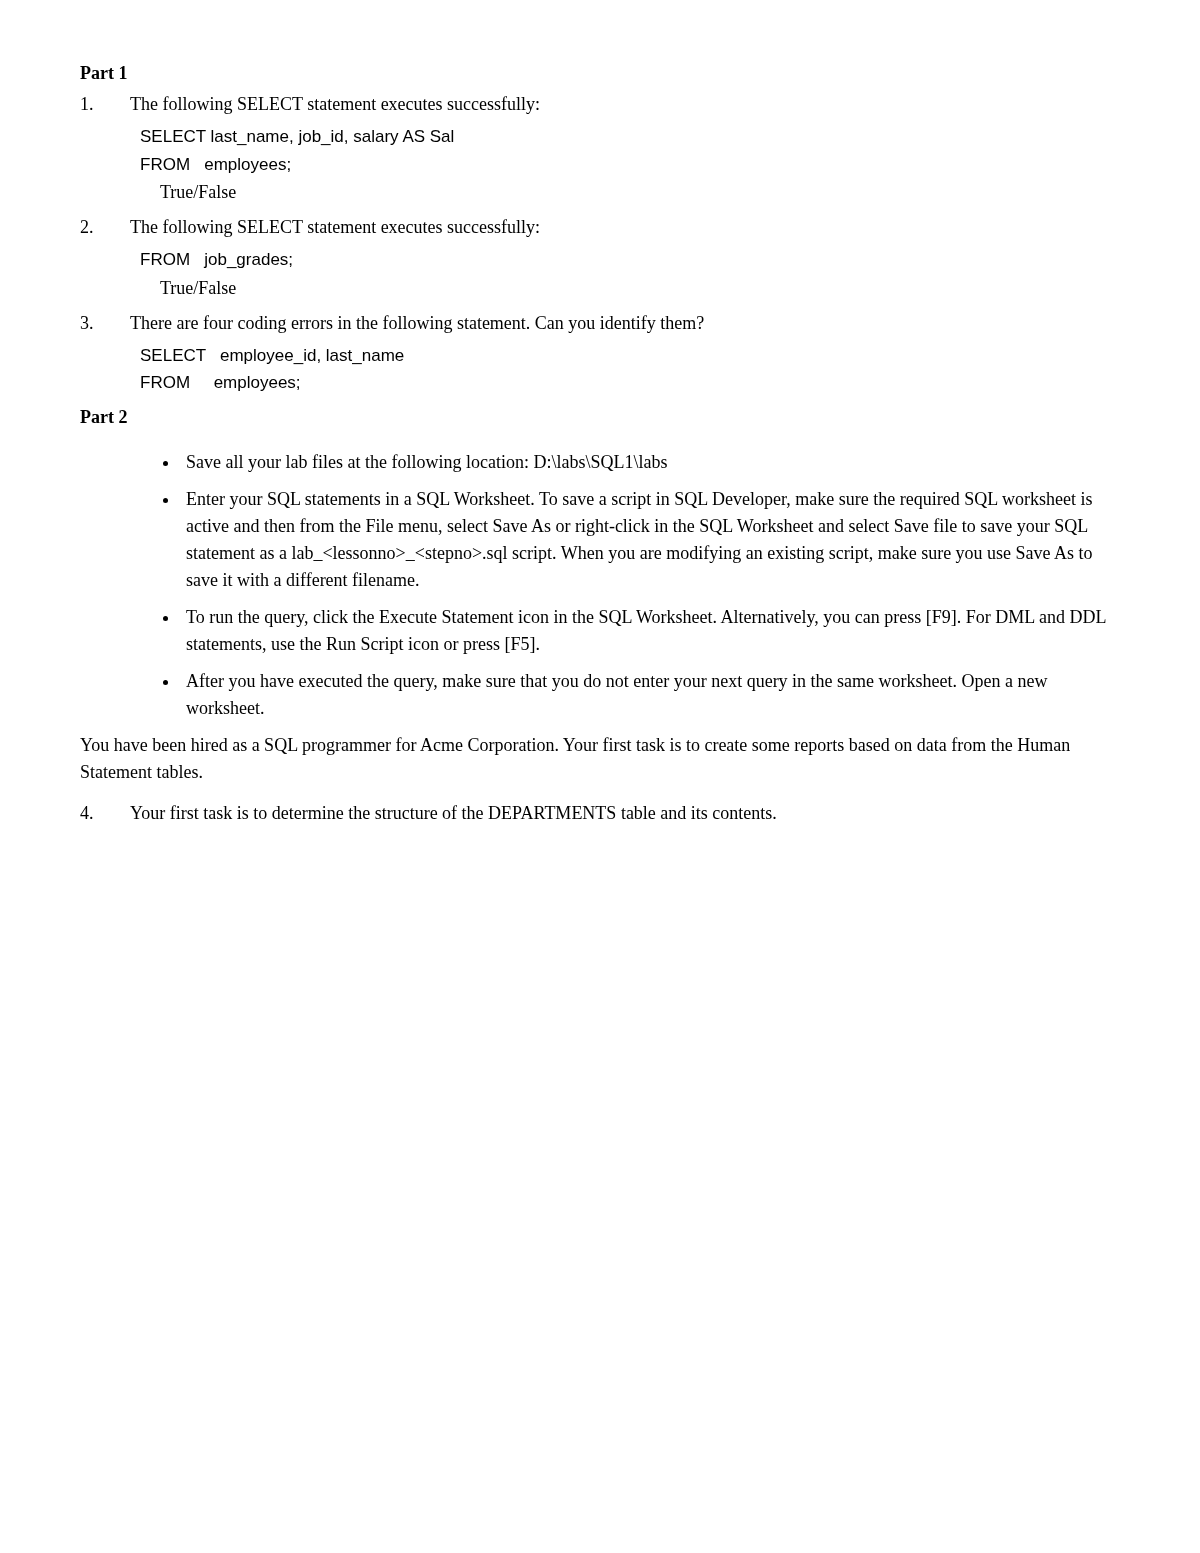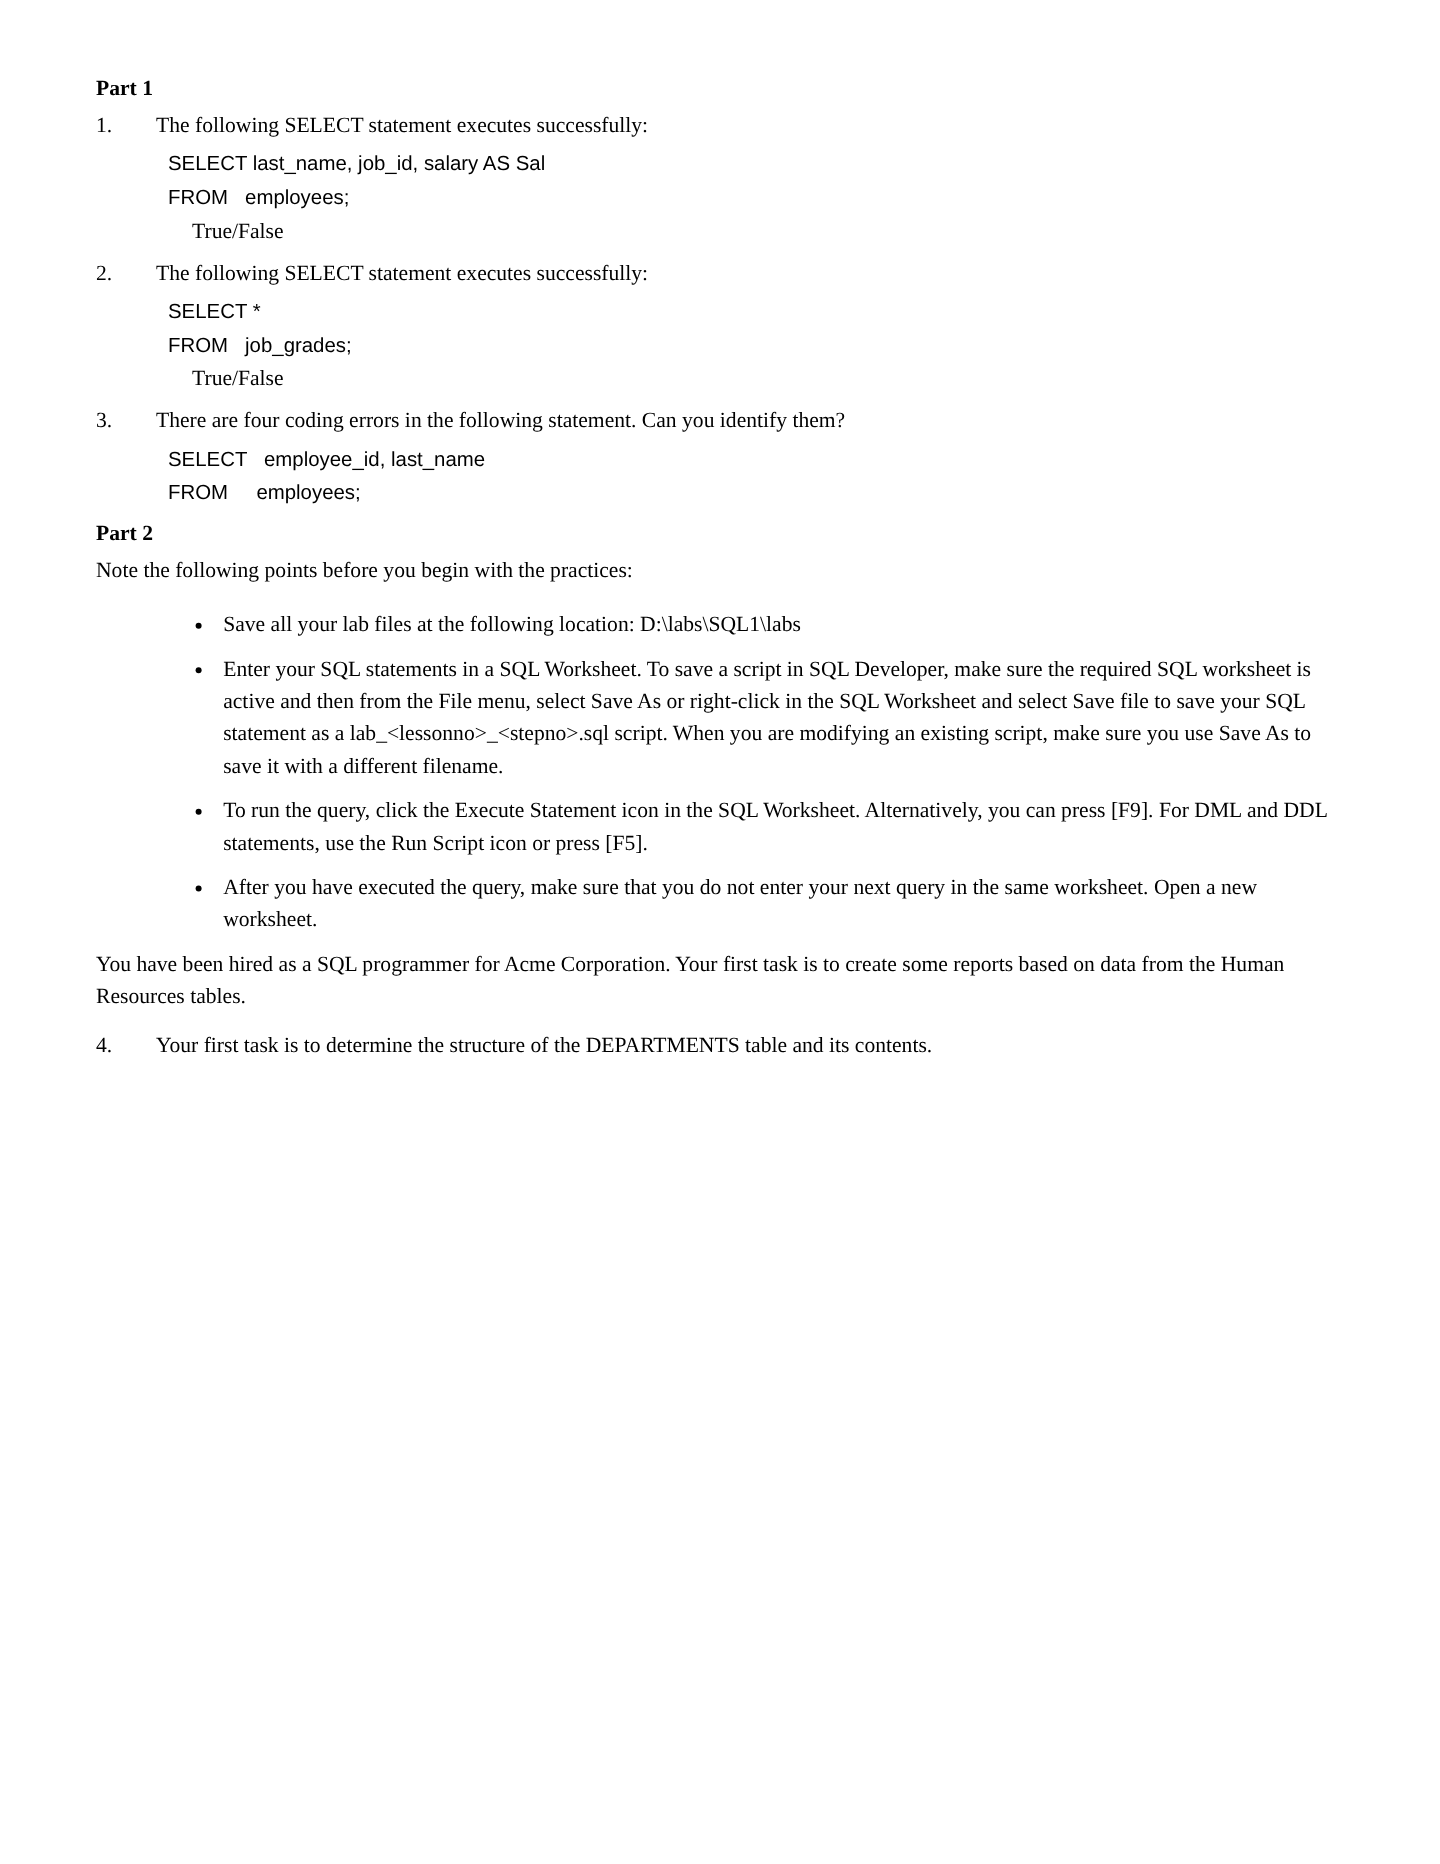--- a/index.html
+++ b/index.html
@@ -96,55 +96,53 @@
     <div class="code-block">SELECT last_name, job_id, salary AS Sal</div>
     <div class="code-block">FROM   employees;</div>
     <div class="true-false">True/False</div>
   </div>
 
   <div class="numbered-item-block">
     <div class="numbered-item">
       <span class="num">2.</span>
       <span class="item-content">The following SELECT statement executes successfully:</span>
     </div>
-    <div class="code-block">SELECT *</div>
     <div class="code-block">FROM   job_grades;</div>
     <div class="true-false">True/False</div>
   </div>
 
   <div class="numbered-item-block section-gap">
     <div class="numbered-item">
       <span class="num">3.</span>
       <span class="item-content">There are four coding errors in the following statement. Can you identify them?</span>
     </div>
     <div class="code-block">SELECT   employee_id, last_name</div>
     <div class="code-block">FROM     employees;</div>
   </div>
 </div>
 
 <div style="margin-top: 8px;">
   <p class="part-heading">Part 2</p>
-  <p class="intro-text">Note the following points before you begin with the practices:</p>
 
   <ul class="bullet-list">
     <li>
       <span>Save all your lab files at the following location: D:\labs\SQL1\labs</span>
     </li>
     <li>
       <span>Enter your SQL statements in a SQL Worksheet. To save a script in SQL Developer, make sure the required SQL worksheet is active and then from the File menu, select Save As or right-click in the SQL Worksheet and select Save file to save your SQL statement as a lab_&lt;lessonno&gt;_&lt;stepno&gt;.sql script. When you are modifying an existing script, make sure you use Save As to save it with a different filename.</span>
     </li>
     <li>
       <span>To run the query, click the Execute Statement icon in the SQL Worksheet. Alternatively, you can press [F9]. For DML and DDL statements, use the Run Script icon or press [F5].</span>
     </li>
     <li>
       <span>After you have executed the query, make sure that you do not enter your next query in the same worksheet. Open a new worksheet.</span>
     </li>
   </ul>
 
-  <p class="paragraph">You have been hired as a SQL programmer for Acme Corporation. Your first task is to create some reports based on data from the Human Resources tables.</p>
+  <p class="paragraph">You have been hired as a SQL programmer for Acme Corporation. Your first task is to create some reports based on data from the Human Statement tables.</p>
 
   <div class="numbered-item-block" style="margin-top: 10px;">
     <div class="numbered-item">
       <span class="num">4.</span>
       <span class="item-content">Your first task is to determine the structure of the DEPARTMENTS table and its contents.</span>
     </div>
   </div>
 </div>
 
 </body></html>

